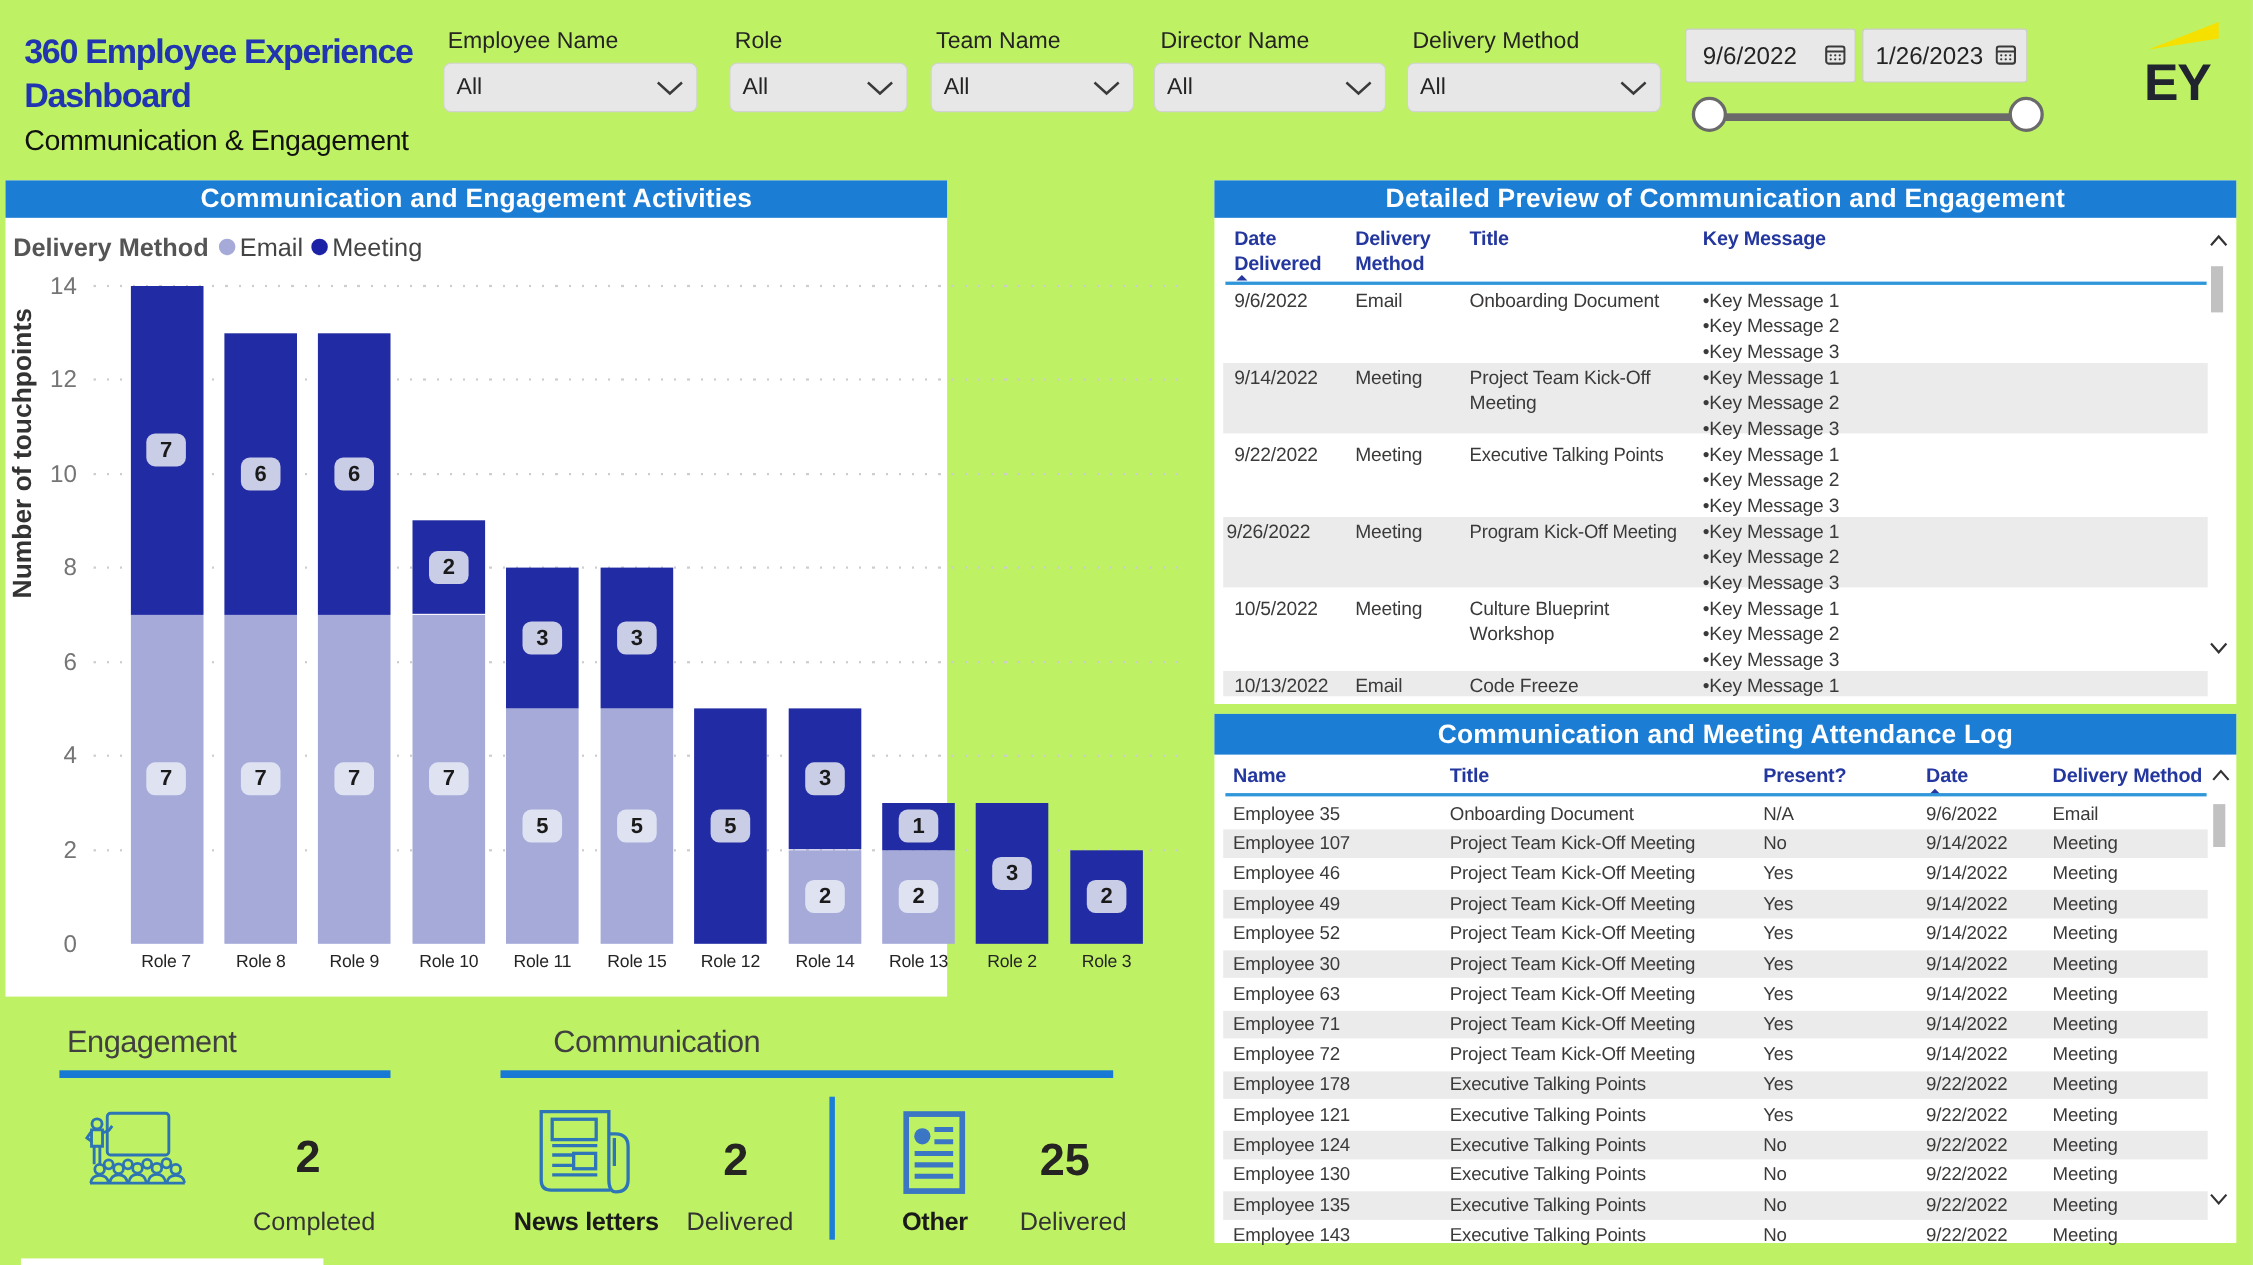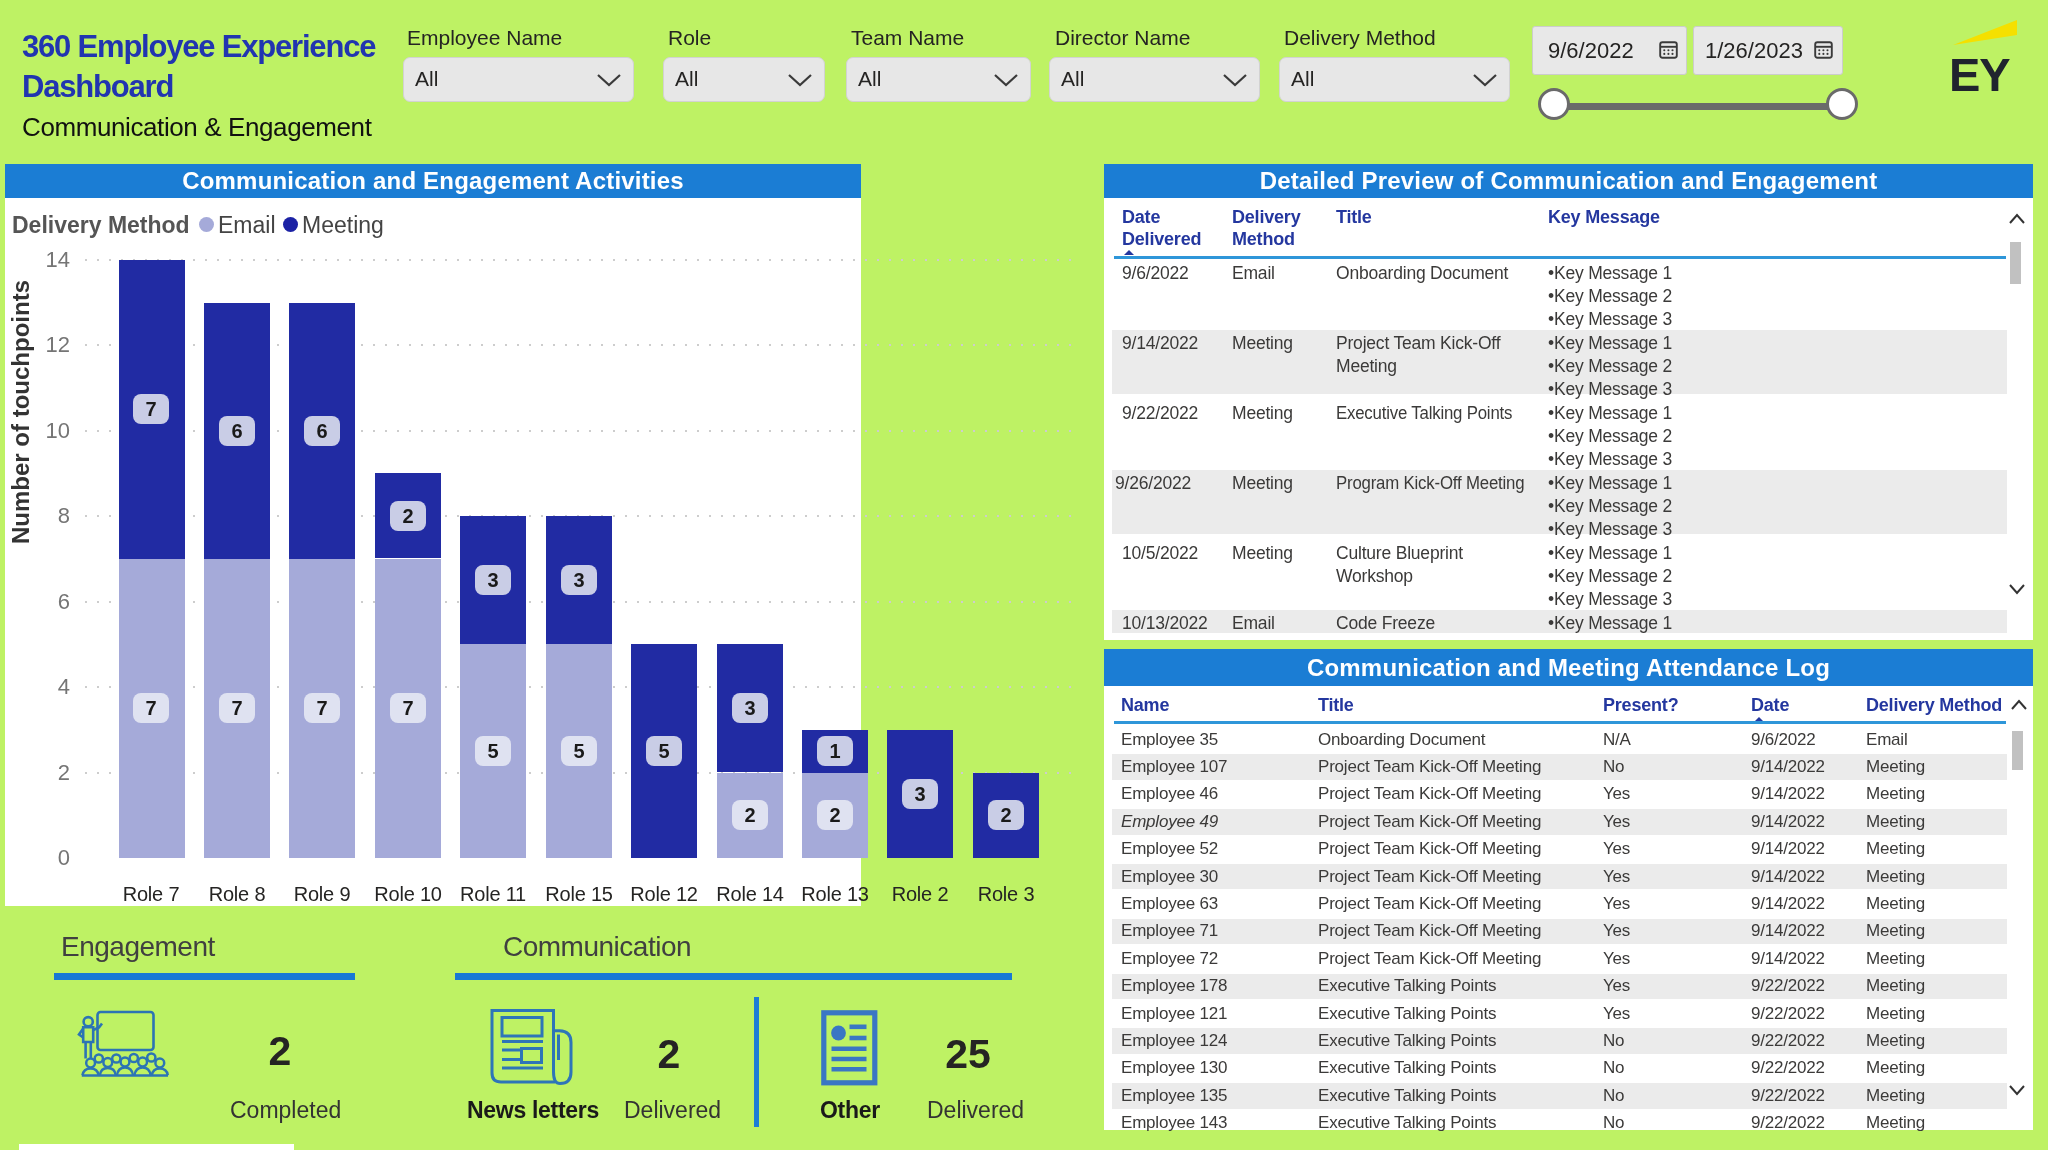--- a/index.html
+++ b/index.html
@@ -8,21 +8,21 @@
 .panel{position:absolute;background:#fff;}
 .ptitle{position:absolute;left:0;top:0;right:0;height:34px;background:#1b7dd4;color:#fff;
  font-weight:bold;font-size:24px;text-align:center;line-height:34px;letter-spacing:0.2px;}
 .hdrblue{color:#24379f;font-weight:bold;font-size:18px;line-height:22px;letter-spacing:-0.2px;}
 .cell{position:absolute;font-size:17.5px;color:#3b3a39;white-space:nowrap;letter-spacing:-0.2px;}
 .cellb{position:absolute;font-size:17px;color:#3b3a39;white-space:nowrap;letter-spacing:-0.2px;}
 .sq{transform:scaleX(0.96);transform-origin:0 50%;}
 .grayband{position:absolute;background:#ebebeb;}
 .chip{position:absolute;border-radius:8px;font-weight:bold;font-size:20px;color:#1a1a1a;
  display:flex;align-items:center;justify-content:center;}
-.xlab{position:absolute;font-size:20px;color:#252423;text-align:center;white-space:nowrap;letter-spacing:-0.2px;margin-top:17px;}
+.xlab{position:absolute;font-size:16px;color:#252423;text-align:center;white-space:nowrap;letter-spacing:-0.2px;}
 .ylab{position:absolute;font-size:22px;color:#757575;text-align:right;width:40px;}
 .grid{position:absolute;height:2px;background-image:repeating-linear-gradient(to right,#cdcdcd 0 2px,transparent 2px 12px);}
 .fltlab{position:absolute;font-size:21px;color:#252423;white-space:nowrap;}
 .fltbox{position:absolute;height:43px;border:1px solid #d2d2d2;border-radius:7px;background:#e7e7e7;}
 .fltall{position:absolute;left:12px;top:9px;font-size:21px;color:#252423;}
 .chev{position:absolute;}
 </style></head><body>
 <div id="page">
 
 <div class="abs" style="left:22px;top:27px;width:400px;font-weight:bold;font-size:31px;line-height:40px;color:#2135b0;letter-spacing:-1.2px;">360 Employee Experience Dashboard</div>
@@ -299,21 +299,21 @@
 <div class="cellb" style="left:214px;top:107.9px;">Project Team Kick-Off Meeting</div>
 <div class="cellb" style="left:499px;top:107.9px;">No</div>
 <div class="cellb" style="left:647px;top:107.9px;">9/14/2022</div>
 <div class="cellb" style="left:762px;top:107.9px;">Meeting</div>
 <div class="cellb" style="left:17px;top:135.3px;">Employee 46</div>
 <div class="cellb" style="left:214px;top:135.3px;">Project Team Kick-Off Meeting</div>
 <div class="cellb" style="left:499px;top:135.3px;">Yes</div>
 <div class="cellb" style="left:647px;top:135.3px;">9/14/2022</div>
 <div class="cellb" style="left:762px;top:135.3px;">Meeting</div>
 <div class="grayband" style="left:8px;top:160.2px;width:895px;height:25.4px;"></div>
-<div class="cellb" style="left:17px;top:162.7px;font-style:italic;">Employee 49</div>
+<div class="cellb" style="left:17px;top:162.7px;">Employee 49</div>
 <div class="cellb" style="left:214px;top:162.7px;">Project Team Kick-Off Meeting</div>
 <div class="cellb" style="left:499px;top:162.7px;">Yes</div>
 <div class="cellb" style="left:647px;top:162.7px;">9/14/2022</div>
 <div class="cellb" style="left:762px;top:162.7px;">Meeting</div>
 <div class="cellb" style="left:17px;top:190.1px;">Employee 52</div>
 <div class="cellb" style="left:214px;top:190.1px;">Project Team Kick-Off Meeting</div>
 <div class="cellb" style="left:499px;top:190.1px;">Yes</div>
 <div class="cellb" style="left:647px;top:190.1px;">9/14/2022</div>
 <div class="cellb" style="left:762px;top:190.1px;">Meeting</div>
 <div class="grayband" style="left:8px;top:215.0px;width:895px;height:25.4px;"></div>

